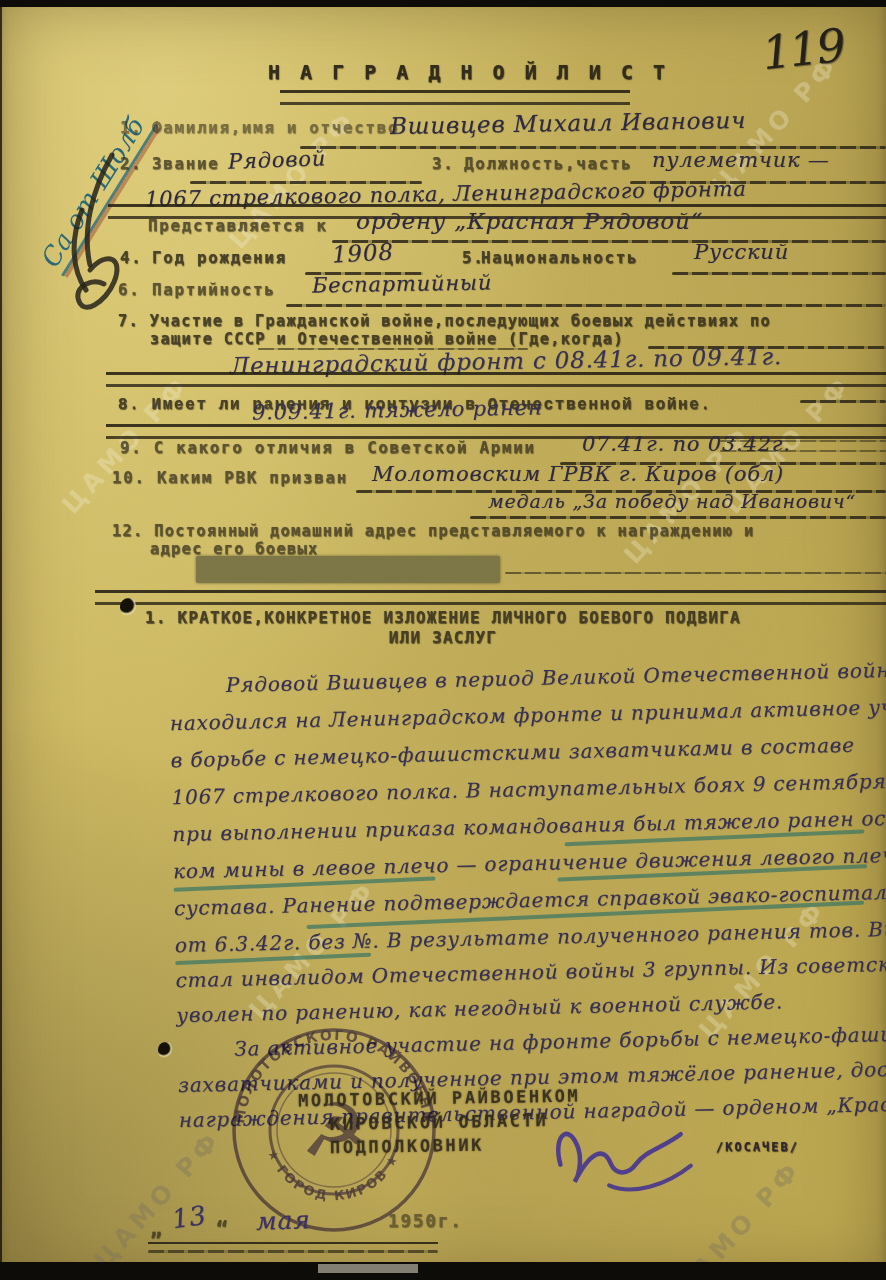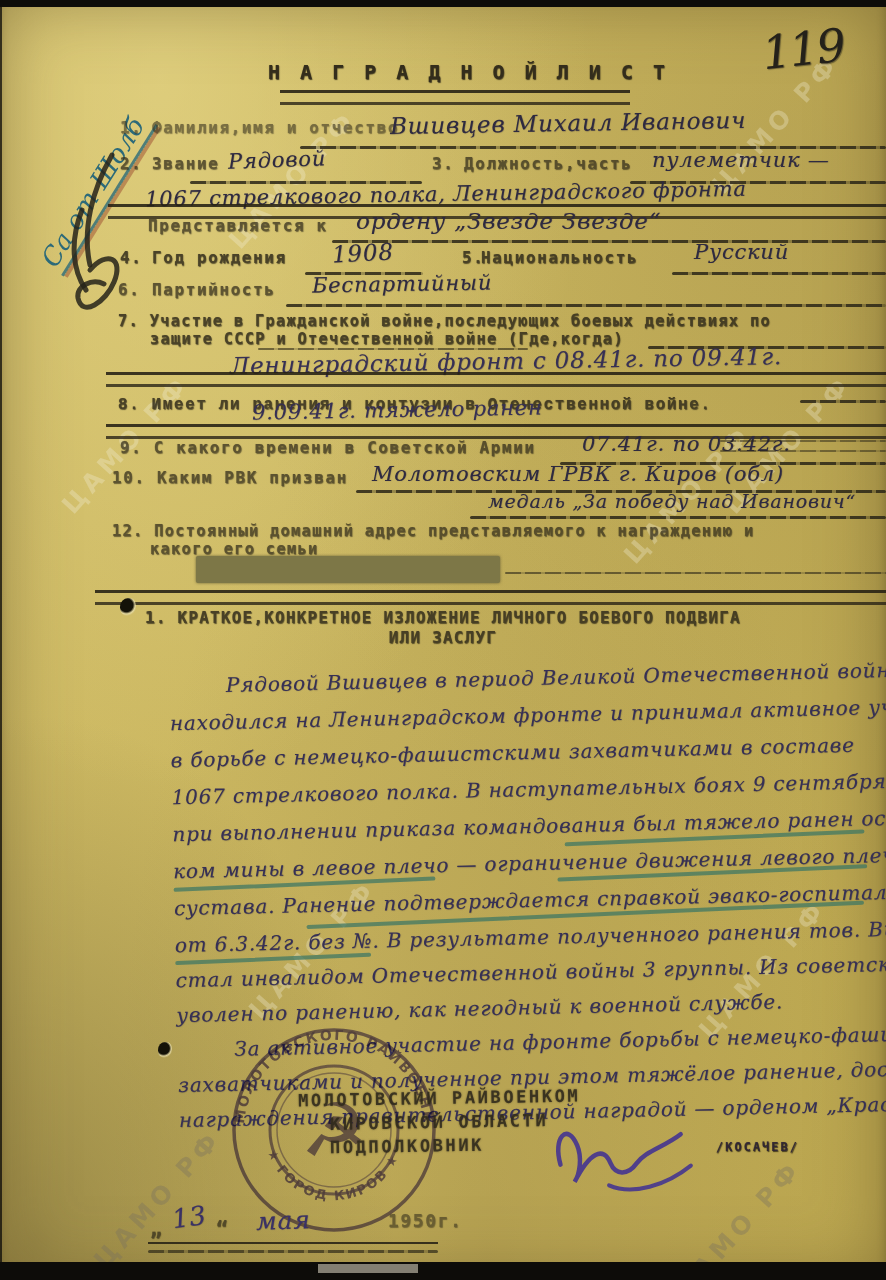--- a/index.html
+++ b/index.html
@@ -74,21 +74,21 @@
   <div class="h" style="left:228px;top:148px;transform:rotate(-2deg);">Рядовой</div>
   <div class="t f7" style="left:432px;top:154px;">3.</div>
   <div class="t f7" style="left:464px;top:154px;">Должность,часть</div>
   <div class="h" style="left:652px;top:148px;">пулеметчик —</div>
   <div class="r" style="left:190px;top:181px;width:232px;"></div>
   <div class="r" style="left:630px;top:181px;width:256px;"></div>
   <div class="h" style="left:145px;top:182px;transform:rotate(-1deg);">1067 стрелкового полка, Ленинградского фронта</div>
   <div class="rh" style="left:108px;top:204px;width:778px;"></div>
 
   <div class="t f7" style="left:148px;top:216px;">Представляется к</div>
-  <div class="h" style="left:356px;top:208px;font-size:23px;">ордену „Звезде Звезде“</div>
+  <div class="h" style="left:356px;top:208px;font-size:23px;">ордену „Красная Рядовой“</div>
   <div class="r" style="left:332px;top:240px;width:554px;"></div>
 
   <div class="t f85" style="left:120px;top:248px;">4.</div>
   <div class="t f85" style="left:152px;top:248px;">Год рождения</div>
   <div class="h" style="left:332px;top:240px;font-size:23px;transform:rotate(-3deg);">1908</div>
   <div class="t f85" style="left:462px;top:248px;">5.</div>
   <div class="t f85" style="left:481px;top:248px;">Национальность</div>
   <div class="h" style="left:694px;top:240px;">Русский</div>
   <div class="r" style="left:305px;top:272px;width:118px;"></div>
   <div class="r" style="left:672px;top:272px;width:214px;"></div>
@@ -103,35 +103,35 @@
   <div class="r" style="left:258px;top:348px;width:270px;height:2px;opacity:.7;"></div>
   <div class="r" style="left:648px;top:346px;width:238px;"></div>
   <div class="h hb" style="left:230px;top:348px;font-size:23px;transform:rotate(-1deg);">Ленинградский фронт с 08.41г. по 09.41г.</div>
   <div class="rh" style="left:106px;top:372px;width:780px;"></div>
 
   <div class="t f85" style="left:118px;top:396px;font-family:Liberation Mono, monospace;"><span>8.</span> <span>Имеет ли ранения и контузии в Отечественной войне.</span></div>
   <div class="r" style="left:800px;top:400px;width:86px;"></div>
   <div class="h hb" style="left:252px;top:398px;transform:rotate(-1deg);">9.09.41г. тяжело ранен</div>
   <div class="rh" style="left:106px;top:424px;width:780px;"></div>
 
-  <div class="t f7" style="left:120px;top:438px;"><span>9.</span> <span>С какого времени в Советской Армии</span></div>
+  <div class="t f7" style="left:120px;top:438px;"><span>9.</span> <span>С какого отличия в Советской Армии</span></div>
   <div class="h" style="left:582px;top:432px;">07.41г. по 03.42г.</div>
   <div class="r" style="left:720px;top:440px;width:166px;height:2px;opacity:.6;"></div>
   <div class="r" style="left:720px;top:450px;width:166px;height:2px;opacity:.6;"></div>
   <div class="r" style="left:560px;top:462px;width:326px;"></div>
 
   <div class="t f7" style="left:112px;top:468px;"><span>10.</span> <span>Каким РВК призван</span></div>
   <div class="h" style="left:372px;top:462px;">Молотовским ГРВК г. Киров (обл)</div>
   <div class="r" style="left:356px;top:490px;width:530px;"></div>
 
   <div class="h" style="left:488px;top:490px;font-size:19px;">медаль „За победу над Иванович“</div>
   <div class="r" style="left:470px;top:516px;width:416px;"></div>
 
   <div class="t f7" style="left:112px;top:522px;font-size:15.5px;letter-spacing:1.2px;"><span>12.</span> <span>Постоянный домашний адрес представляемого к награждению и</span></div>
-  <div class="t f7" style="left:150px;top:540px;font-size:15.5px;letter-spacing:1.2px;">какого его семьи</div>
+  <div class="t f7" style="left:150px;top:540px;font-size:15.5px;letter-spacing:1.2px;">адрес его боевых</div>
   <div style="position:absolute;left:196px;top:556px;width:304px;height:27px;background:#7d7747;border-radius:2px;box-shadow:0 0 3px rgba(80,75,45,.8);"></div>
   <div class="r" style="left:505px;top:572px;width:381px;height:2px;opacity:.7;"></div>
   <div class="rh" style="left:95px;top:590px;width:791px;"></div>
 
   <div class="tear" style="left:120px;top:598px;width:16px;height:18px;"></div>
 
   <div class="t f85" style="left:0px;top:608px;width:886px;text-align:center;font-size:16px;letter-spacing:1.2px;">1. КРАТКОЕ,КОНКРЕТНОЕ ИЗЛОЖЕНИЕ ЛИЧНОГО БОЕВОГО ПОДВИГА</div>
   <div class="t f85" style="left:0px;top:628px;width:886px;text-align:center;font-size:16px;letter-spacing:1.2px;">ИЛИ ЗАСЛУГ</div>
 
   <div class="abs" style="left:0;top:0;width:886px;height:1280px;transform:rotate(-1.3deg);">

